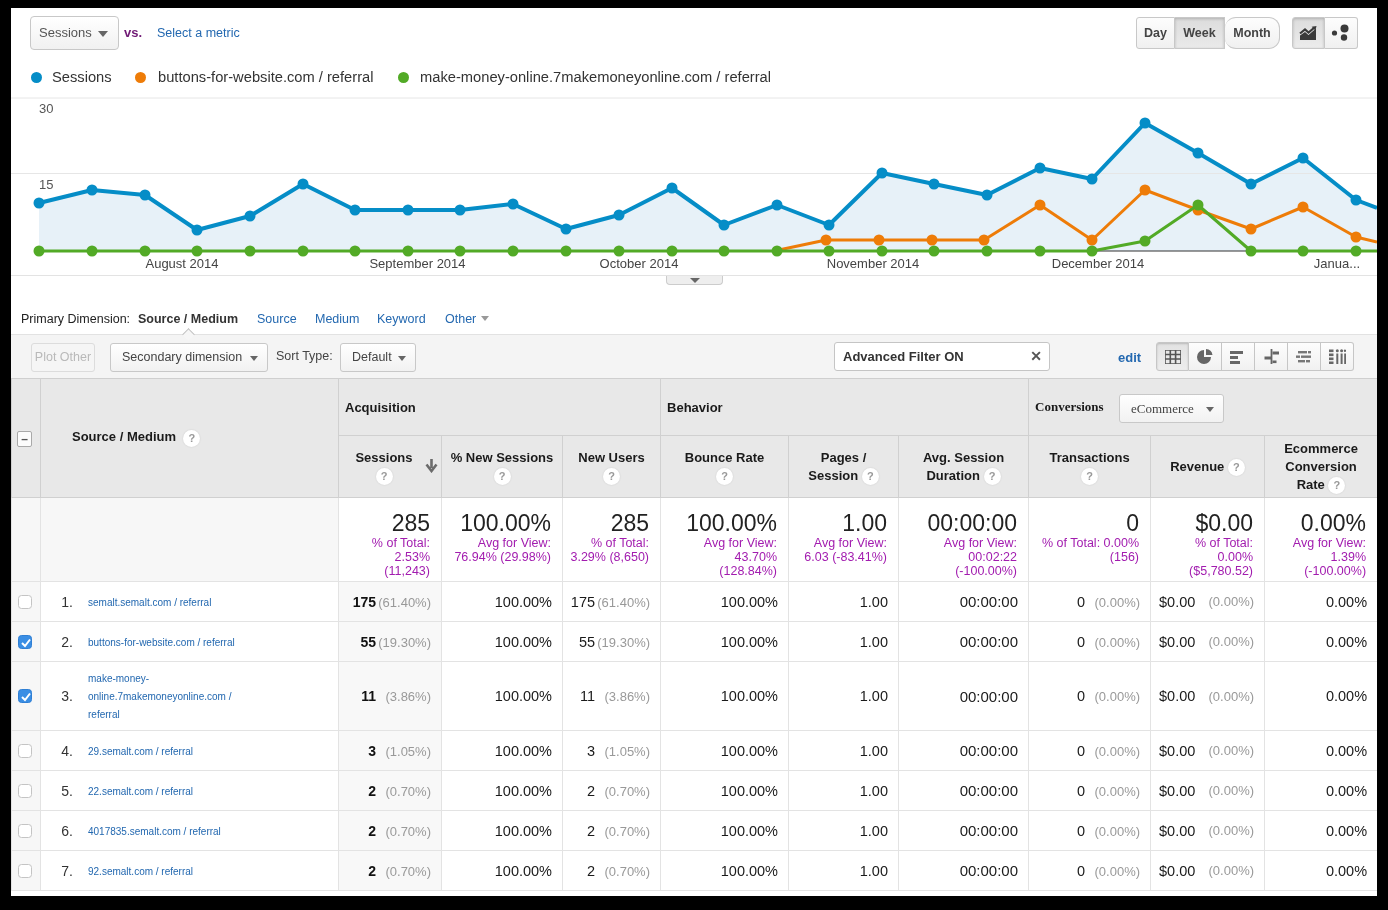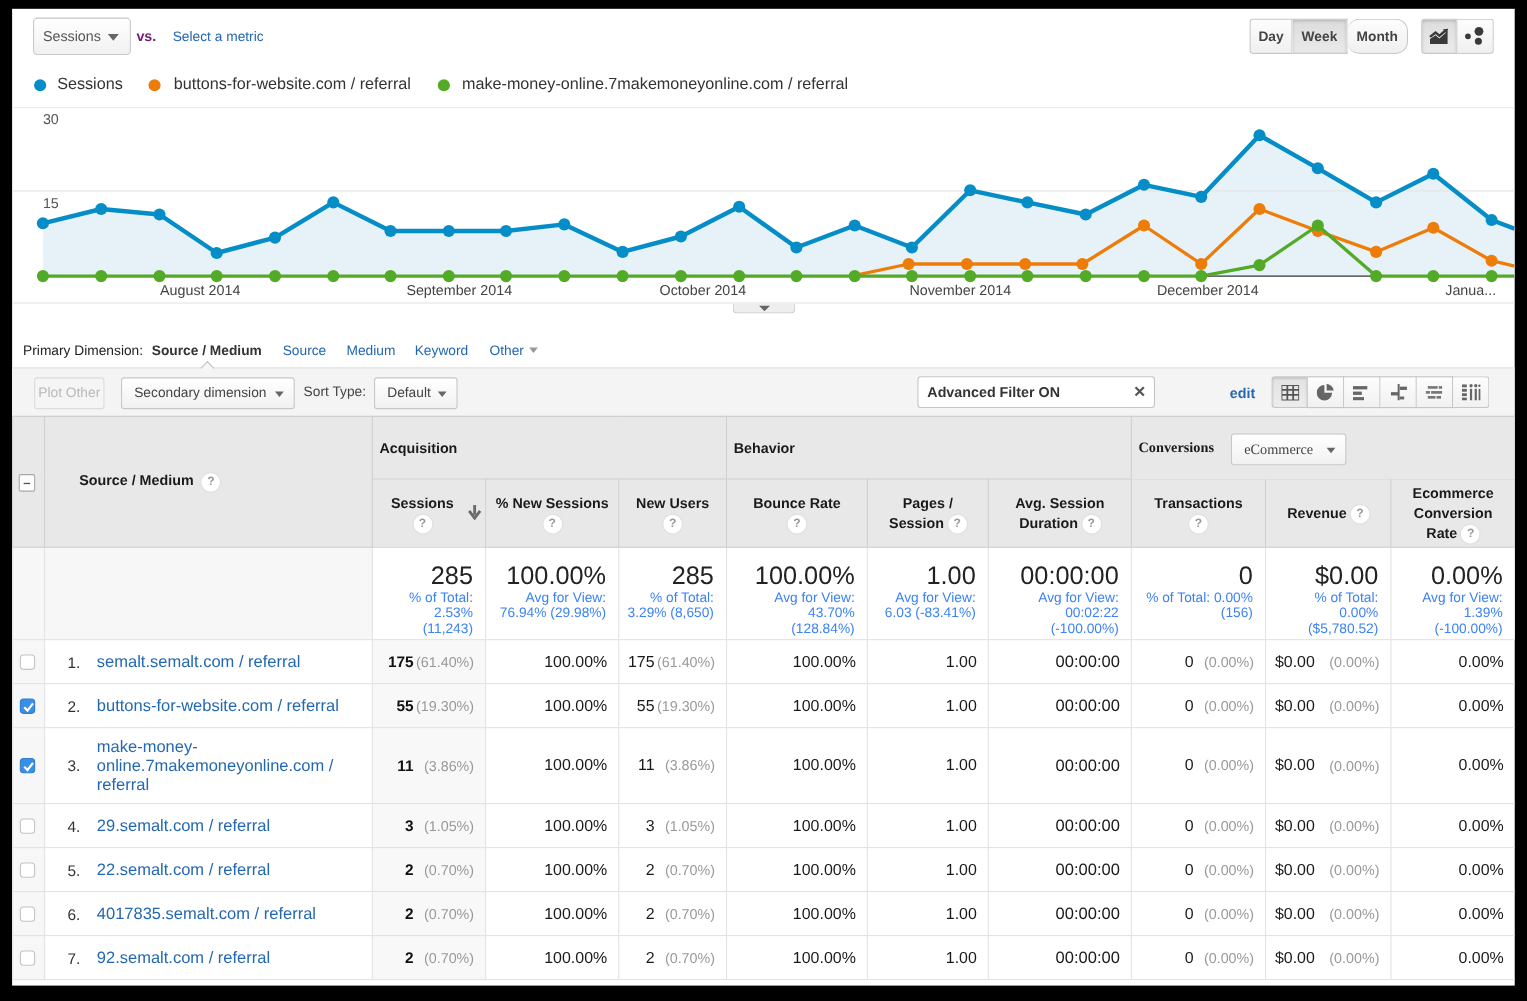--- a/index.html
+++ b/index.html
@@ -70,29 +70,29 @@
 tr.h2 th { vertical-align:middle; }
 .hline { line-height:18px; height:18px; text-align:center; }
 .hline .qc { margin-top:0.5px; }
 .qc { display:inline-block; width:17px; height:17px; line-height:17px; vertical-align:-3.5px; border-radius:50%; background:#fff; color:#999; font-size:11px; font-weight:bold; text-align:center; vertical-align:middle; box-shadow:0 0 2px rgba(0,0,0,0.12); }
 .minusbox { width:15px; height:16px; margin:2px 0 0 5px; background:#fcfcfc; border:1px solid #a9a9a9; border-radius:2px; line-height:14px; text-align:center; color:#555; font-weight:bold; font-size:12px; }
 tbody td { border:1px solid #e3e3e3; font-size:14.5px; color:#1a1a1a; }
 tr.sum { height:84px; }
 tr.sum td { vertical-align:top; text-align:right; padding:10px 11px 0 0; background:#fff; }
 tr.sum td.dim { background:#f7f7f7; }
 .big { font-size:23px; color:#222; line-height:25px; margin:3px 0 0 0; white-space:nowrap; }
-.sub { font-size:12.5px; color:#3b82f6; line-height:14px; }
+.sub { font-size:12.5px; color:#a21caf; line-height:14px; }
 tr.dr { height:40px; }
 tr.dr3 { height:69px; }
 td.cb { background:#f7f7f7; }
 .ckbox { width:14px; height:14px; margin-left:6px; border:1px solid #c4c4c4; border-radius:3.5px; background:#fff; }
 .ckbox.on { background:#3a8ee4; border-color:#2f7fd4; }
 td.src { position:relative; padding-left:47px; }
 .rownum { position:absolute; left:0; top:0; bottom:0; width:32px; text-align:right; display:flex; align-items:center; justify-content:flex-end; color:#333; font-size:14px; }
-td.src a { line-height:17px; font-size:15px; }
+td.src a { line-height:17px; font-size:10px; }
 td.num { text-align:right; padding-right:10px; white-space:nowrap;margin-left:40px; }
 .val { font-size:14.5px; color:#1a1a1a; }
 td.f13 { font-size:14.5px; }
 td.avg { font-size:15px; letter-spacing:0; }
 
 td.sess { background:#f8f8f8; }
 .bnum { font-weight:bold; color:#111; font-size:14px; }
 .pct { color:#999; display:inline-block; width:55px; text-align:right; font-size:13px; }
 td.rev { padding:0 10px 0 8px; }
 .revflex { display:flex; justify-content:space-between; align-items:center; }

